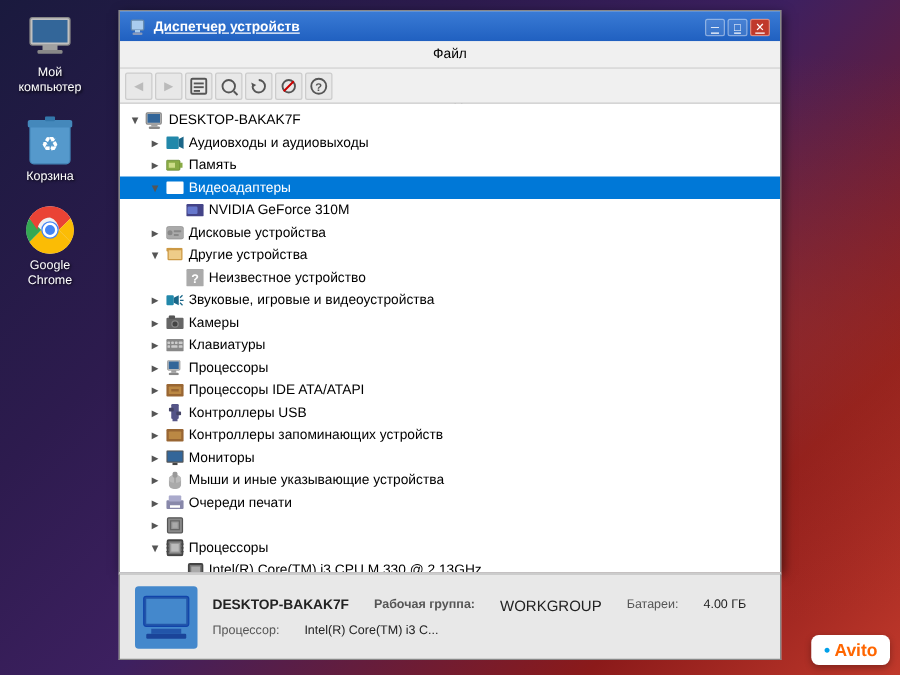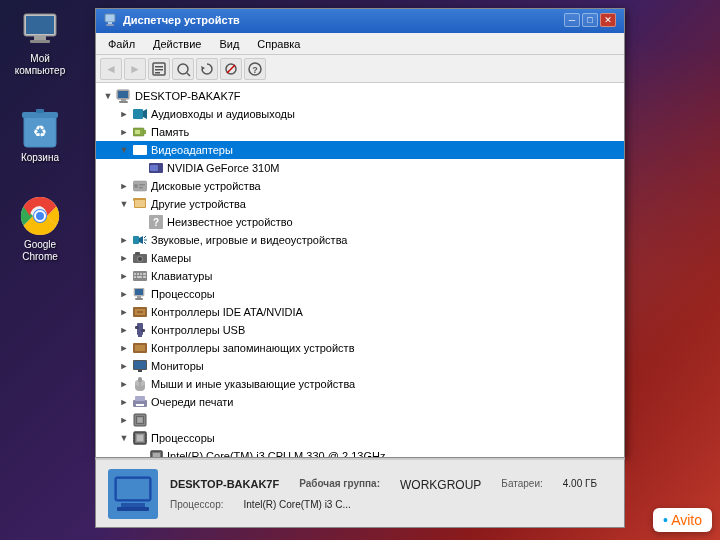--- a/index.html
+++ b/index.html
@@ -31,21 +31,21 @@
     
     .desktop-icons {
       position: absolute;
       left: 0;
       top: 0;
       width: 80px;
       padding: 10px 5px;
       display: flex;
       flex-direction: column;
       align-items: flex-start;
-      gap: 32px;
+      gap: 16px;
     }
 
     .desktop-icon {
       display: flex;
       flex-direction: column;
       align-items: center;
       gap: 3px;
       cursor: pointer;
       width: 70px;
     }
@@ -78,24 +78,25 @@
       box-shadow: 2px 2px 8px rgba(0,0,0,0.5);
       display: flex;
       flex-direction: column;
     }
 
     .window-titlebar {
       background: linear-gradient(to bottom, #3a7bd5, #2060c0);
       color: white;
       padding: 4px 8px;
       display: flex;
-      align-items: flex-start;
+      align-items: flex-end;
       justify-content: space-between;
       height: 24px;
       flex-shrink: 0;
+      text-decoration: underline;
     }
 
     .window-title {
       font-size: 11px;
       font-weight: bold;
       display: flex;
       align-items: center;
       gap: 5px;
     }
 
@@ -121,20 +122,21 @@
     
     .menubar {
       background: #f0f0f0;
       border-bottom: 1px solid #ccc;
       padding: 2px 4px;
       display: flex;
       gap: 2px;
       height: 22px;
       align-items: center;
       flex-shrink: 0;
+      flex-direction: column;
     }
 
     .menu-item {
       padding: 2px 8px;
       font-size: 11px;
       cursor: pointer;
       color: #000;
     }
 
     
@@ -256,21 +258,21 @@
 
     
     .avito-badge {
       position: absolute;
       bottom: 8px;
       right: 8px;
       background: white;
       border-radius: 6px;
       padding: 4px 10px;
       font-size: 14px;
-      font-weight: normal;
+      font-weight: bold;
       color: #00a0e9;
       box-shadow: 0 2px 6px rgba(0,0,0,0.3);
     }
 
     .avito-badge span { color: #ff6600; }
 
     
     .treeview::-webkit-scrollbar { width: 14px; }
     .treeview::-webkit-scrollbar-track { background: #f0f0f0; }
     .treeview::-webkit-scrollbar-thumb { background: #c0c0c0; border: 1px solid #aaa; }
@@ -557,21 +559,21 @@
       <div class="tree-item">
         <span class="tree-indent"></span>
         <span class="tree-expander">►</span>
         <span class="item-icon">
           <svg width="14" height="12" viewBox="0 0 14 12">
               <rect x="0" y="1" width="14" height="10" rx="1" fill="#996633"></rect>
               <rect x="2" y="3" width="10" height="6" rx="0.5" fill="#bb8844"></rect>
               <rect x="4" y="5" width="6" height="2" fill="#996633"></rect>
             </svg>
         </span>
-        <span class="item-label">Контроллеры IDE ATA/NVIDIA</span>
+        <span class="item-label">Процессоры IDE ATA/ATAPI</span>
       </div>
 
       <div class="tree-item">
         <span class="tree-indent"></span>
         <span class="tree-expander">►</span>
         <span class="item-icon">
           <svg width="10" height="14" viewBox="0 0 10 14">
               <rect x="2" y="0" width="6" height="12" rx="1" fill="#558"></rect>
               <rect x="0" y="3" width="4" height="3" rx="1" fill="#446"></rect>
               <rect x="6" y="6" width="4" height="3" rx="1" fill="#446"></rect>

